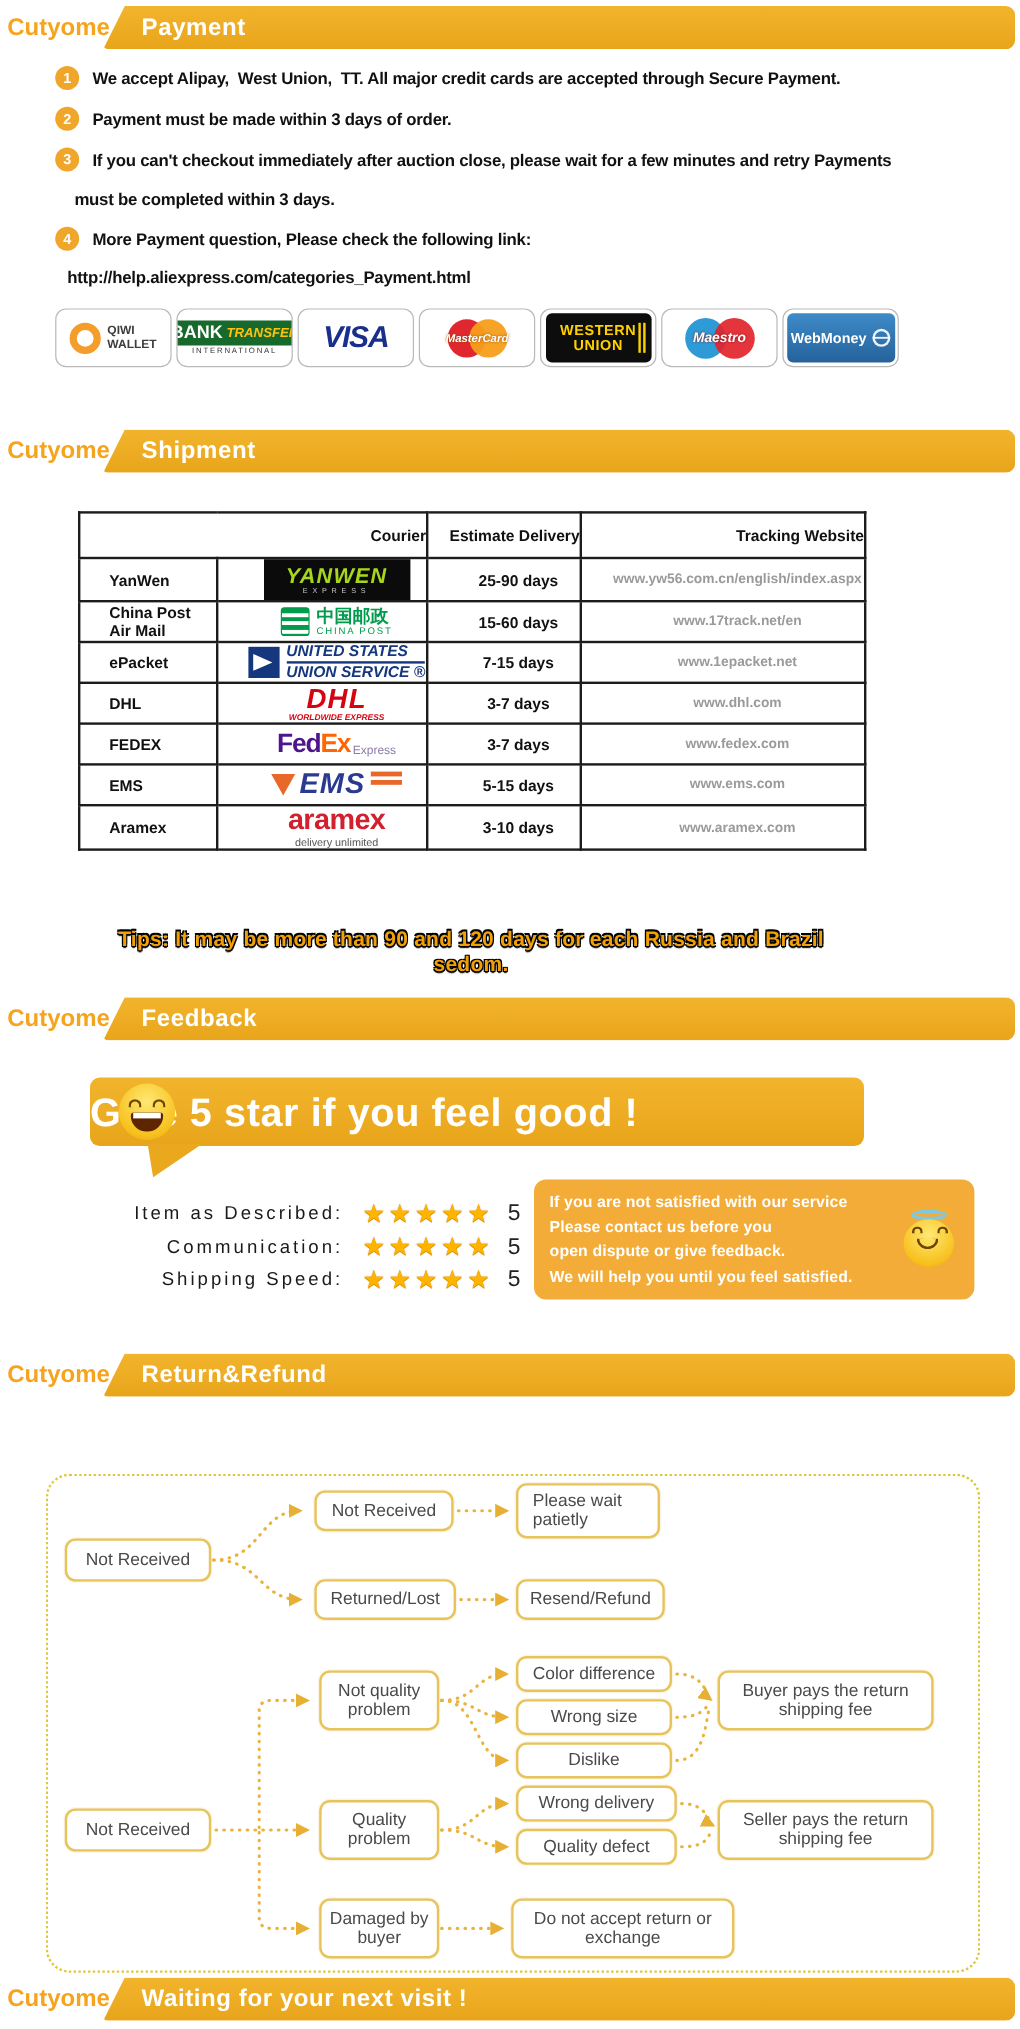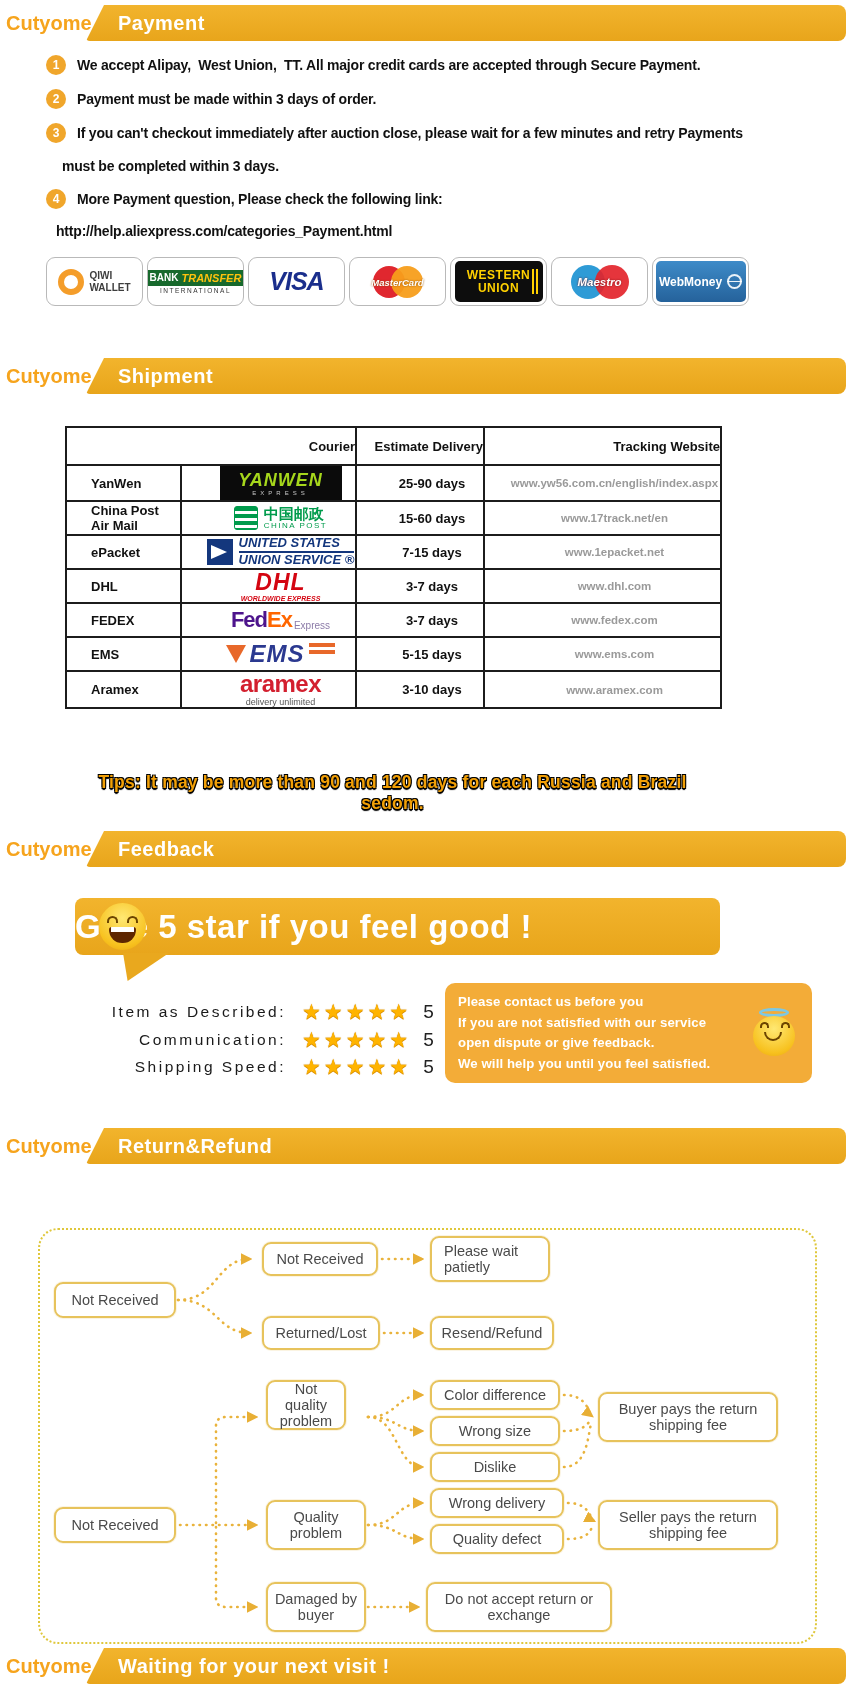--- a/index.html
+++ b/index.html
@@ -29,21 +29,21 @@
   
   .cards-row { position:absolute; left:46px; top:257px; display:flex; gap:4px; }
   .card { width:97px; height:49px; border:1px solid #b9b9b9; border-radius:9px; background:#fff;
     display:flex; align-items:center; justify-content:center; overflow:hidden; }
   .qiwi-wrap { display:flex; align-items:center; gap:5px; }
   .qiwi-ring { width:26px; height:26px; border-radius:50%; border:6px solid #F49D2A; }
   .qiwi-txt { font-size:10px; font-weight:bold; color:#3d3d3d; line-height:1.15; }
   .bank-wrap { text-align:center; }
   .bank-box { background:#17692C; border-radius:2px; padding:2px 4px; display:flex; gap:3px;
     align-items:center; }
-  .bank-b { color:#fff; font-size:10px; font-weight:bold; }
+  .bank-b { color:#fff; font-size:15px; font-weight:bold; }
   .bank-t { color:#FFC20E; font-size:11px; font-weight:bold; font-style:italic; }
   .bank-i { font-size:6.5px; color:#333; letter-spacing:1.5px; margin-top:1px; }
   .visa-txt { font-size:25px; font-weight:bold; font-style:italic; color:#1A2E8C; letter-spacing:-1px; }
   .mc-wrap { position:relative; width:62px; height:40px; }
   .mc-c1 { position:absolute; left:6px; top:4px; width:32px; height:32px; border-radius:50%; background:#E0272F; }
   .mc-c2 { position:absolute; right:6px; top:4px; width:32px; height:32px; border-radius:50%; background:#F79E1B; opacity:.95; }
   .mc-txt { position:absolute; left:0; right:0; top:15px; text-align:center; color:#fff;
     font-size:9.5px; font-weight:bold; font-style:italic; text-shadow:0 0 2px #8a4b00; z-index:2; }
   .wu-box { width:88px; height:41px; background:#0d0d0d; border-radius:5px; display:flex;
     flex-direction:column; align-items:center; justify-content:center; position:relative; }
@@ -362,22 +362,22 @@
     <span class="rate-stars">★★★★★</span>
     <span class="rate-score">5</span>
   </div>
   <div class="rate-row" style="top:1053px">
     <span class="rate-label">Shipping Speed:</span>
     <span class="rate-stars">★★★★★</span>
     <span class="rate-score">5</span>
   </div>
 
   <div class="fb-notice">
+    <div class="line">If you are not satisfied with our service</div>
     <div class="line short">Please contact us before you</div>
-    <div class="line">If you are not satisfied with our service</div>
     <div class="line short">open dispute or give feedback.</div>
     <div class="line">We will help you until you feel satisfied.</div>
     <div class="angel">
       <span class="halo"></span>
         <span class="face"></span>
       <span class="eye l"></span>
         <span class="eye r"></span>
         <span class="smile"></span>
     </div>
   </div>
@@ -416,21 +416,21 @@
         <path d="M 328,377 L 378,377" marker-end="url(#arw)"></path>
       </g>
     </svg>
 
     <div class="fbox" style="left:14px;  top:52px;  width:122px; height:36px">Not Received</div>
     <div class="fbox" style="left:222px; top:12px;  width:116px; height:34px">Not Received</div>
     <div class="fbox" style="left:390px; top:6px;   width:120px; height:46px; justify-content:flex-start; text-align:left; padding-left:12px">Please wait patietly</div>
     <div class="fbox" style="left:222px; top:86px;  width:118px; height:34px">Returned/Lost</div>
     <div class="fbox" style="left:390px; top:86px;  width:124px; height:34px">Resend/Refund</div>
     <div class="fbox" style="left:390px; top:150px; width:130px; height:30px">Color difference</div>
-    <div class="fbox" style="left:226px; top:150px; width:80px; height:50px">Not quality problem</div>
+    <div class="fbox" style="left:226px; top:162px; width:100px; height:50px">Not quality problem</div>
     <div class="fbox" style="left:390px; top:186px; width:130px; height:30px">Wrong size</div>
     <div class="fbox" style="left:390px; top:222px; width:130px; height:30px">Dislike</div>
     <div class="fbox" style="left:558px; top:162px; width:180px; height:50px">Buyer pays the return shipping fee</div>
     <div class="fbox" style="left:390px; top:258px; width:134px; height:30px">Wrong delivery</div>
     <div class="fbox" style="left:226px; top:270px; width:100px; height:50px">Quality problem</div>
     <div class="fbox" style="left:14px;  top:277px; width:122px; height:36px">Not Received</div>
     <div class="fbox" style="left:390px; top:294px; width:134px; height:30px">Quality defect</div>
     <div class="fbox" style="left:558px; top:270px; width:180px; height:50px">Seller pays the return shipping fee</div>
     <div class="fbox" style="left:226px; top:352px; width:100px; height:50px">Damaged by buyer</div>
     <div class="fbox" style="left:386px; top:352px; width:186px; height:50px">Do not accept return or exchange</div>

